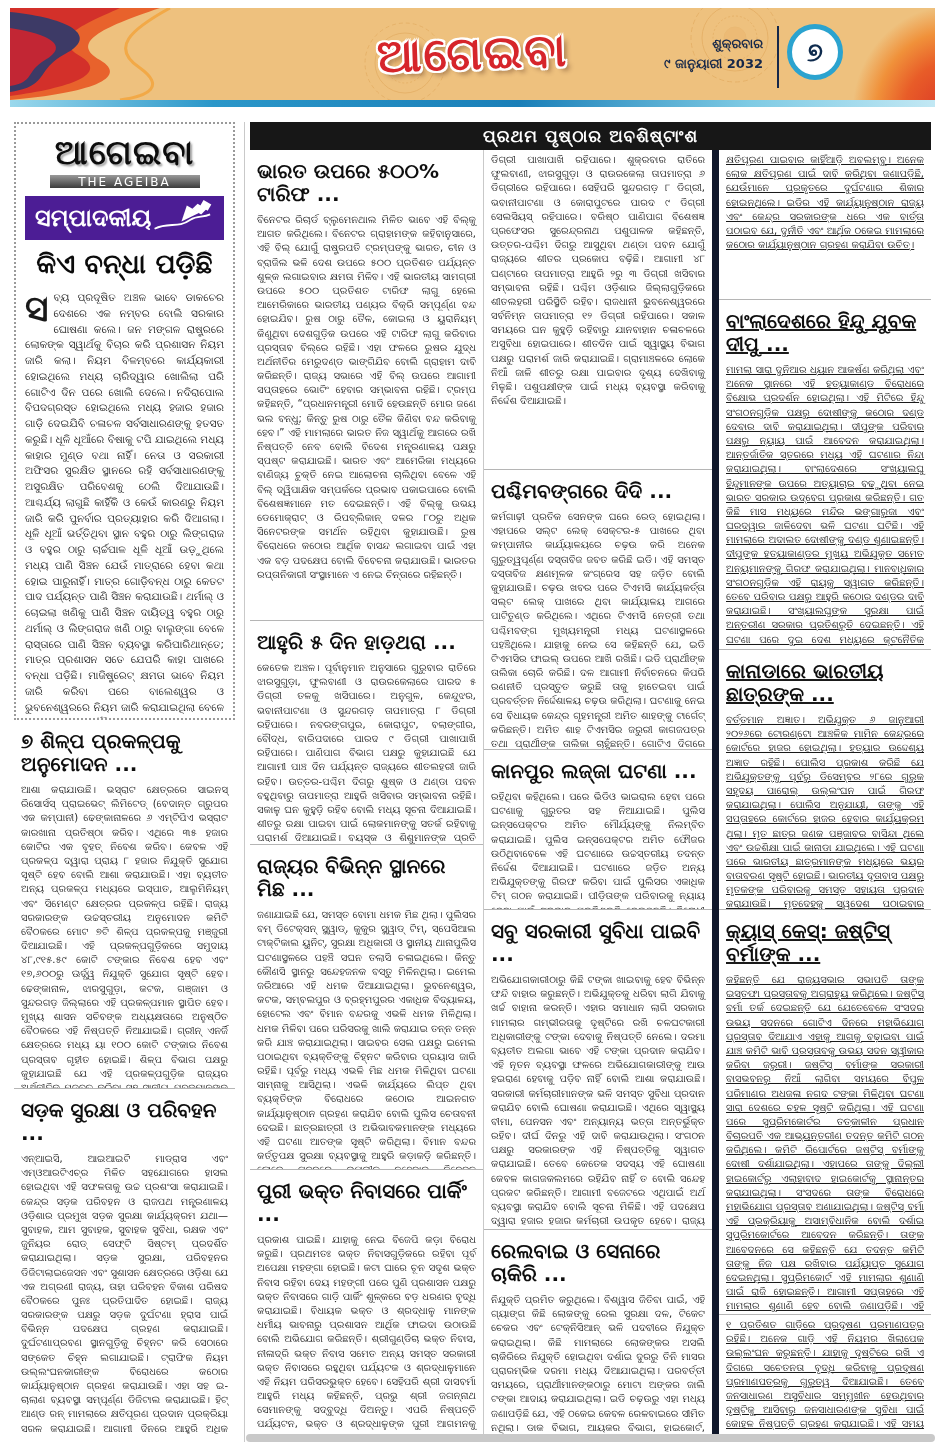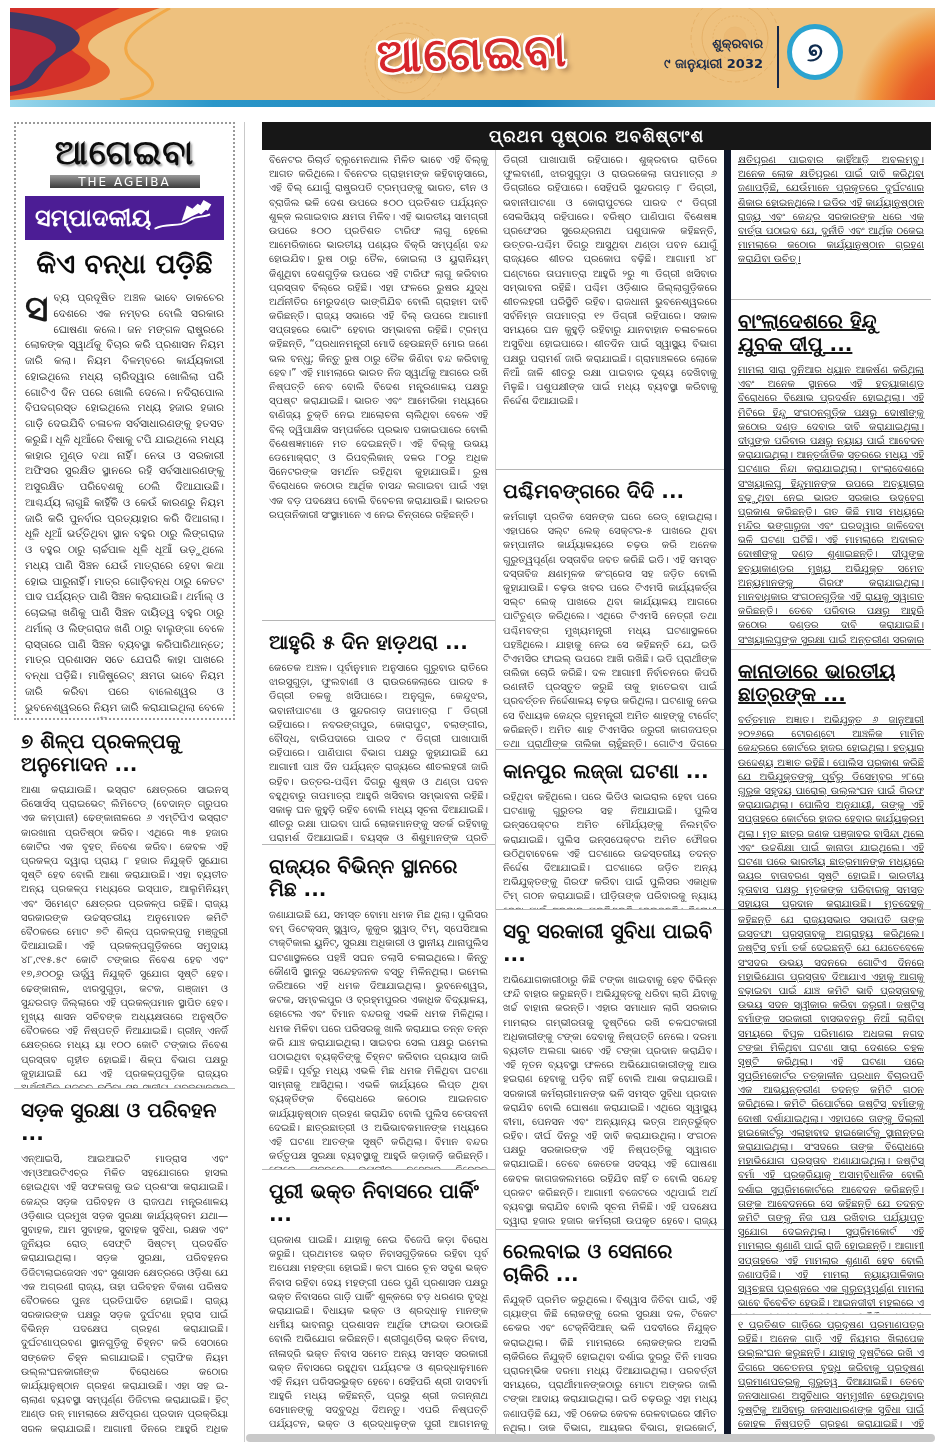--- a/index.html
+++ b/index.html
@@ -22,21 +22,21 @@
     text-shadow:-2px 0 #fff, 2px 0 #fff, 0 -2px #fff, 0 2px #fff, 2px 2px #fff, -2px 2px #fff, 2px -2px #fff, -2px -2px #fff, 4px 4px 5px rgba(60,20,10,.45); }
   .date-block { position:absolute; right:172px; top:26px; text-align:right; color:#16284a; font-weight:bold; line-height:1.5; font-size:13px; }
   .date-rule { position:absolute; right:156px; top:18px; width:2px; height:62px; background:#16284a; }
   .page-circle { position:absolute; right:92px; top:16px; width:56px; height:56px; border-radius:50%;
     background:#fff; border:5px solid #2ba3cf; display:flex; align-items:center; justify-content:center;
     font-size:26px; font-weight:bold; color:#0d2a4d; box-shadow:0 0 0 2px #eec17e; }
 
   
   .content { position:absolute; left:14px; top:122px; width:917px; height:1320px; display:flex; }
   .col1 { width:226px; flex:none; padding-right:5px; }
-  .main { flex:1; margin-left:4px; border-left:1px solid #c9c9c9; padding-left:17px; display:flex; flex-direction:column; }
+  .main { flex:1; margin-left:4px; border-left:1px solid #c9c9c9; padding-left:5px; display:flex; flex-direction:column; }
   .banner { height:28px; background:#171717; color:#fff; display:flex; align-items:center; justify-content:center;
     font-weight:bold; font-size:17px; letter-spacing:1px; }
   .cols { display:flex; flex:1; min-height:0; }
   .c2 { width:233px; flex:none; }
   .c3 { width:229px; flex:none; border-left:1px solid #c9c9c9; }
   .c4 { flex:1; border-left:7px solid #0f172a;text-decoration:underline; }
 
   .article { overflow:hidden; padding:3px 7px 4px 7px; }
   .col1 .article, .c2 .article, .c3 .article, .c4 .article { border-top:1px solid #b5b5b5; }
   .col1 > .article:first-child, .c2 > .article:first-child, .c3 > .article:first-child, .c4 > .article:first-child,
@@ -132,20 +132,21 @@
         <div class="bodytext">ଏନ୍‌ଆଇସି, ଆଇଆଇଟି ମାଡ୍ରାସ ଏବଂ ଏମ୍‌ଓଆରଟିଏଚ୍‌ର ମିଳିତ ସହଯୋଗରେ ହାସଲ ହୋଇଥିବା ଏହି ସଫଳତାକୁ ଉଚ୍ଚ ପ୍ରଶଂସା କରାଯାଇଛି। କେନ୍ଦ୍ର ସଡ଼କ ପରିବହନ ଓ ରାଜପଥ ମନ୍ତ୍ରଣାଳୟ ଓଡ଼ିଶାର ପ୍ରମୁଖ ସଡ଼କ ସୁରକ୍ଷା କାର୍ଯ୍ୟକ୍ରମ ଯଥା— ସୁବାହକ, ଆମ ସୁବାହକ, ସୁବାହକ ସୁବିଧା, ରକ୍ଷକ ଏବଂ ଜୁନିୟର ରୋଡ୍ ସେଫ୍‌ଟି ସିଷ୍ଟମ୍ ପ୍ରଦର୍ଶିତ କରାଯାଇଥିଲା। ସଡ଼କ ସୁରକ୍ଷା, ପରିବହନର ଡିଜିଟାଲାଇଜେସନ ଏବଂ ସୁଶାସନ କ୍ଷେତ୍ରରେ ଓଡ଼ିଶା ଯେ ଏକ ଅଗ୍ରଣୀ ରାଜ୍ୟ, ତାହା ପରିବହନ ବିକାଶ ପରିଷଦ ବୈଠକରେ ପୁନଃ ପ୍ରତିପାଦିତ ହୋଇଛି। ରାଜ୍ୟ ସରକାରଙ୍କ ପକ୍ଷରୁ ସଡ଼କ ଦୁର୍ଘଟଣା ହ୍ରାସ ପାଇଁ ବିଭିନ୍ନ ପଦକ୍ଷେପ ଗ୍ରହଣ କରାଯାଇଛି। ଦୁର୍ଘଟଣାପ୍ରବଣ ସ୍ଥାନଗୁଡ଼ିକୁ ଚିହ୍ନଟ କରି ସେଠାରେ ସଙ୍କେତ ଚିହ୍ନ ଲଗାଯାଇଛି। ଟ୍ରାଫିକ ନିୟମ ଉଲ୍ଲଂଘନକାରୀଙ୍କ ବିରୋଧରେ କଠୋର କାର୍ଯ୍ୟାନୁଷ୍ଠାନ ଗ୍ରହଣ କରାଯାଉଛି। ଏହା ସହ ଇ-ଚାଲାଣ ବ୍ୟବସ୍ଥା ସମ୍ପୂର୍ଣ୍ଣ ଡିଜିଟାଲ କରାଯାଇଛି। ହିଟ୍ ଆଣ୍ଡ ରନ୍ ମାମଲାରେ କ୍ଷତିପୂରଣ ପ୍ରଦାନ ପ୍ରକ୍ରିୟା ସରଳ କରାଯାଇଛି। ଆଗାମୀ ଦିନରେ ଆହୁରି ଅଧିକ ସଂସ୍କାର ଅଣାଯିବ ବୋଲି ପରିବହନ ମନ୍ତ୍ରୀ ସୂଚନା ଦେଇଛନ୍ତି। ଏହି କାର୍ଯ୍ୟକ୍ରମକୁ ଅନ୍ୟ ରାଜ୍ୟମାନେ ମଧ୍ୟ ଅନୁସରଣ କରୁଛନ୍ତି।</div>
       </div>
     </div>
 
     <div class="main">
       <div class="banner">ପ୍ରଥମ ପୃଷ୍ଠାର ଅବଶିଷ୍ଟାଂଶ</div>
       <div class="cols">
 
         <div class="c2">
           <div class="article" style="height:470px;">
+            <div class="headline">ଭାରତ ଉପରେ ୫୦୦% ଟାରିଫ ...</div>
             <div class="bodytext">ବିନେଟର ରିଚାର୍ଡ ବ୍ଲୁମେନଥାଲ ମିଳିତ ଭାବେ ଏହି ବିଲ୍‌କୁ ଆଗତ କରିଥିଲେ। ବିନେଟର ଗ୍ରାହାମଙ୍କ କହିବାନୁସାରେ, ଏହି ବିଲ୍ ଯୋଗୁଁ ରାଷ୍ଟ୍ରପତି ଟ୍ରମ୍ପଙ୍କୁ ଭାରତ, ଚୀନ ଓ ବ୍ରାଜିଲ ଭଳି ଦେଶ ଉପରେ ୫୦୦ ପ୍ରତିଶତ ପର୍ଯ୍ୟନ୍ତ ଶୁଳ୍କ ଲଗାଇବାର କ୍ଷମତା ମିଳିବ। ଏହି ଭାରତୀୟ ସାମଗ୍ରୀ ଉପରେ ୫୦୦ ପ୍ରତିଶତ ଟାରିଫ ଲାଗୁ ହେଲେ ଆମେରିକାରେ ଭାରତୀୟ ପଣ୍ୟର ବିକ୍ରି ସମ୍ପୂର୍ଣ୍ଣ ବନ୍ଦ ହୋଇଯିବ। ରୁଷ ଠାରୁ ତୈଳ, କୋଇଲା ଓ ୟୁରାନିୟମ୍ କିଣୁଥିବା ଦେଶଗୁଡ଼ିକ ଉପରେ ଏହି ଟାରିଫ ଲାଗୁ କରିବାର ପ୍ରସ୍ତାବ ବିଲ୍‌ରେ ରହିଛି। ଏହା ଫଳରେ ରୁଷର ଯୁଦ୍ଧ ଅର୍ଥନୀତିର ମେରୁଦଣ୍ଡ ଭାଙ୍ଗିଯିବ ବୋଲି ଗ୍ରାହାମ ଦାବି କରିଛନ୍ତି। ରାଜ୍ୟ ସଭାରେ ଏହି ବିଲ୍ ଉପରେ ଆଗାମୀ ସପ୍ତାହରେ ଭୋଟିଂ ହେବାର ସମ୍ଭାବନା ରହିଛି। ଟ୍ରମ୍ପ କହିଛନ୍ତି, “ପ୍ରଧାନମନ୍ତ୍ରୀ ମୋଦି ହେଉଛନ୍ତି ମୋର ଜଣେ ଭଲ ବନ୍ଧୁ; କିନ୍ତୁ ରୁଷ ଠାରୁ ତୈଳ କିଣିବା ବନ୍ଦ କରିବାକୁ ହେବ।” ଏହି ମାମଲାରେ ଭାରତ ନିଜ ସ୍ୱାର୍ଥକୁ ଆଗରେ ରଖି ନିଷ୍ପତ୍ତି ନେବ ବୋଲି ବିଦେଶ ମନ୍ତ୍ରଣାଳୟ ପକ୍ଷରୁ ସ୍ପଷ୍ଟ କରାଯାଇଛି। ଭାରତ ଏବଂ ଆମେରିକା ମଧ୍ୟରେ ବାଣିଜ୍ୟ ଚୁକ୍ତି ନେଇ ଆଲୋଚନା ଚାଲିଥିବା ବେଳେ ଏହି ବିଲ୍ ଦ୍ୱିପାକ୍ଷିକ ସମ୍ପର୍କରେ ପ୍ରଭାବ ପକାଇପାରେ ବୋଲି ବିଶେଷଜ୍ଞମାନେ ମତ ଦେଇଛନ୍ତି। ଏହି ବିଲ୍‌କୁ ଉଭୟ ଡେମୋକ୍ରାଟ୍ ଓ ରିପବ୍ଲିକାନ୍ ଦଳର ୮୦ରୁ ଅଧିକ ସିନେଟରଙ୍କ ସମର୍ଥନ ରହିଥିବା କୁହାଯାଉଛି। ରୁଷ ବିରୋଧରେ କଠୋର ଆର୍ଥିକ ବାସନ୍ଦ ଲଗାଇବା ପାଇଁ ଏହା ଏକ ବଡ଼ ପଦକ୍ଷେପ ବୋଲି ବିବେଚନା କରାଯାଉଛି। ଭାରତର ରପ୍ତାନିକାରୀ ସଂସ୍ଥାମାନେ ଏ ନେଇ ଚିନ୍ତାରେ ରହିଛନ୍ତି।</div>
           </div>
           <div class="article" style="height:224px;">
             <div class="headline">ଆହୁରି ୫ ଦିନ ହାଡ଼ଥରା ...</div>
             <div class="bodytext">କେତେକ ଅଞ୍ଚଳ। ପୂର୍ବାନୁମାନ ଅନୁସାରେ ଗୁରୁବାର ରାତିରେ ଝାରସୁଗୁଡ଼ା, ଫୁଲବାଣୀ ଓ ରାଉରକେଲାରେ ପାରଦ ୫ ଡିଗ୍ରୀ ତଳକୁ ଖସିପାରେ। ଅନୁଗୁଳ, କେନ୍ଦୁଝର, ଭବାନୀପାଟଣା ଓ ସୁନ୍ଦରଗଡ଼ ତାପମାତ୍ରା ୮ ଡିଗ୍ରୀ ରହିପାରେ। ନବରଙ୍ଗପୁର, କୋରାପୁଟ, ବଲାଙ୍ଗୀର, ବୌଦ୍ଧ, ବାରିପଦାରେ ପାରଦ ୯ ଡିଗ୍ରୀ ପାଖାପାଖି ରହିପାରେ। ପାଣିପାଗ ବିଭାଗ ପକ୍ଷରୁ କୁହାଯାଇଛି ଯେ ଆଗାମୀ ପାଞ୍ଚ ଦିନ ପର୍ଯ୍ୟନ୍ତ ରାଜ୍ୟରେ ଶୀତଲହରୀ ଜାରି ରହିବ। ଉତ୍ତର-ପଶ୍ଚିମ ଦିଗରୁ ଶୁଷ୍କ ଓ ଥଣ୍ଡା ପବନ ବହୁଥିବାରୁ ତାପମାତ୍ରା ଆହୁରି ଖସିବାର ସମ୍ଭାବନା ରହିଛି। ସକାଳୁ ଘନ କୁହୁଡ଼ି ରହିବ ବୋଲି ମଧ୍ୟ ସୂଚନା ଦିଆଯାଇଛି। ଶୀତରୁ ରକ୍ଷା ପାଇବା ପାଇଁ ଲୋକମାନଙ୍କୁ ସତର୍କ ରହିବାକୁ ପରାମର୍ଶ ଦିଆଯାଇଛି। ବୟସ୍କ ଓ ଶିଶୁମାନଙ୍କ ପ୍ରତି ବିଶେଷ ଯତ୍ନ ନେବାକୁ କୁହାଯାଇଛି।</div>
           </div>
           <div class="article" style="height:325px;">
             <div class="headline">ରାଜ୍ୟର ବିଭିନ୍ନ ସ୍ଥାନରେ ମିଛ ...</div>
             <div class="bodytext">ଜଣାଯାଇଛି ଯେ, ସମସ୍ତ ବୋମା ଧମକ ମିଛ ଥିଲା। ପୁଲିସର ବମ୍ ଡିଟେକ୍ସନ୍ ସ୍କ୍ୱାଡ୍, କୁକୁର ସ୍କ୍ୱାଡ୍ ଟିମ୍, ସ୍ପେସିଆଲ ଟାକ୍ଟିକାଲ ୟୁନିଟ୍, ସୁରକ୍ଷା ଅଧିକାରୀ ଓ ସ୍ଥାନୀୟ ଥାନାପୁଲିସ ଘଟଣାସ୍ଥଳରେ ପହଞ୍ଚି ସଘନ ତଲାସି ଚଳାଇଥିଲେ। କିନ୍ତୁ କୌଣସି ସ୍ଥାନରୁ ସନ୍ଦେହଜନକ ବସ୍ତୁ ମିଳିନଥିଲା। ଇମେଲ ଜରିଆରେ ଏହି ଧମକ ଦିଆଯାଇଥିଲା। ଭୁବନେଶ୍ୱର, କଟକ, ସମ୍ବଲପୁର ଓ ବ୍ରହ୍ମପୁରର ଏକାଧିକ ବିଦ୍ୟାଳୟ, ହୋଟେଲ ଏବଂ ବିମାନ ବନ୍ଦରକୁ ଏଭଳି ଧମକ ମିଳିଥିଲା। ଧମକ ମିଳିବା ପରେ ପରିସରକୁ ଖାଲି କରାଯାଇ ତନ୍ନ ତନ୍ନ କରି ଯାଞ୍ଚ କରାଯାଇଥିଲା। ସାଇବର ସେଲ ପକ୍ଷରୁ ଇମେଲ ପଠାଇଥିବା ବ୍ୟକ୍ତିଙ୍କୁ ଚିହ୍ନଟ କରିବାର ପ୍ରୟାସ ଜାରି ରହିଛି। ପୂର୍ବରୁ ମଧ୍ୟ ଏଭଳି ମିଛ ଧମକ ମିଳିଥିବା ଘଟଣା ସାମ୍ନାକୁ ଆସିଥିଲା। ଏଭଳି କାର୍ଯ୍ୟରେ ଲିପ୍ତ ଥିବା ବ୍ୟକ୍ତିଙ୍କ ବିରୋଧରେ କଠୋର ଆଇନଗତ କାର୍ଯ୍ୟାନୁଷ୍ଠାନ ଗ୍ରହଣ କରାଯିବ ବୋଲି ପୁଲିସ ଚେତାବନୀ ଦେଇଛି। ଛାତ୍ରଛାତ୍ରୀ ଓ ଅଭିଭାବକମାନଙ୍କ ମଧ୍ୟରେ ଏହି ଘଟଣା ଆତଙ୍କ ସୃଷ୍ଟି କରିଥିଲା। ବିମାନ ବନ୍ଦର କର୍ତ୍ତୃପକ୍ଷ ସୁରକ୍ଷା ବ୍ୟବସ୍ଥାକୁ ଆହୁରି କଡ଼ାକଡ଼ି କରିଛନ୍ତି। ଲୋକେ ଗୁଜବରେ ଭୟଭୀତ ନହେବାକୁ ନିବେଦନ କରାଯାଇଛି।</div>
           </div>
@@ -183,20 +184,21 @@
           </div>
           <div class="article" style="height:350px;">
             <div class="headline">ବାଂଲାଦେଶରେ ହିନ୍ଦୁ ଯୁବକ ଦୀପୁ ...</div>
             <div class="bodytext">ମାମଲା ସାରା ଦୁନିଆର ଧ୍ୟାନ ଆକର୍ଷଣ କରିଥିଲା ଏବଂ ଅନେକ ସ୍ଥାନରେ ଏହି ହତ୍ୟାକାଣ୍ଡ ବିରୋଧରେ ବିକ୍ଷୋଭ ପ୍ରଦର୍ଶନ ହୋଇଥିଲା। ଏହି ମିଟିରେ ହିନ୍ଦୁ ସଂଗଠନଗୁଡ଼ିକ ପକ୍ଷରୁ ଦୋଷୀଙ୍କୁ କଠୋର ଦଣ୍ଡ ଦେବାର ଦାବି କରାଯାଇଥିଲା। ଦୀପୁଙ୍କ ପରିବାର ପକ୍ଷରୁ ନ୍ୟାୟ ପାଇଁ ଆବେଦନ କରାଯାଇଥିଲା। ଆନ୍ତର୍ଜାତିକ ସ୍ତରରେ ମଧ୍ୟ ଏହି ଘଟଣାର ନିନ୍ଦା କରାଯାଇଥିଲା। ବାଂଲାଦେଶରେ ସଂଖ୍ୟାଲଘୁ ହିନ୍ଦୁମାନଙ୍କ ଉପରେ ଅତ୍ୟାଚାର ବଢ଼ୁଥିବା ନେଇ ଭାରତ ସରକାର ଉଦ୍‌ବେଗ ପ୍ରକାଶ କରିଛନ୍ତି। ଗତ କିଛି ମାସ ମଧ୍ୟରେ ମନ୍ଦିର ଭଙ୍ଗାରୁଜା ଏବଂ ଘରଦ୍ୱାର ଜାଳିଦେବା ଭଳି ଘଟଣା ଘଟିଛି। ଏହି ମାମଲାରେ ଅଦାଲତ ଦୋଷୀଙ୍କୁ ଦଣ୍ଡ ଶୁଣାଇଛନ୍ତି। ଦୀପୁଙ୍କ ହତ୍ୟାକାଣ୍ଡର ମୁଖ୍ୟ ଅଭିଯୁକ୍ତ ସମେତ ଅନ୍ୟମାନଙ୍କୁ ଗିରଫ କରାଯାଇଥିଲା। ମାନବାଧିକାର ସଂଗଠନଗୁଡ଼ିକ ଏହି ରାୟକୁ ସ୍ୱାଗତ କରିଛନ୍ତି। ତେବେ ପରିବାର ପକ୍ଷରୁ ଆହୁରି କଠୋର ଦଣ୍ଡର ଦାବି କରାଯାଇଛି। ସଂଖ୍ୟାଲଘୁଙ୍କ ସୁରକ୍ଷା ପାଇଁ ଅନ୍ତରୀଣ ସରକାର ପ୍ରତିଶ୍ରୁତି ଦେଇଛନ୍ତି। ଏହି ଘଟଣା ପରେ ଦୁଇ ଦେଶ ମଧ୍ୟରେ କୂଟନୈତିକ ସ୍ତରରେ ଆଲୋଚନା ହୋଇଥିଲା। ଭାରତ ପକ୍ଷରୁ ସଂଖ୍ୟାଲଘୁଙ୍କ ସୁରକ୍ଷା ସୁନିଶ୍ଚିତ କରିବାକୁ ବାରମ୍ବାର ଆହ୍ୱାନ ଦିଆଯାଇଛି। ସ୍ଥାନୀୟ ହିନ୍ଦୁ ସମୁଦାୟ ମଧ୍ୟରେ ଏବେ ମଧ୍ୟ ଭୟର ବାତାବରଣ ରହିଛି ବୋଲି ଜଣାପଡ଼ିଛି।</div>
           </div>
           <div class="article" style="height:260px;">
             <div class="headline">କାନାଡାରେ ଭାରତୀୟ ଛାତ୍ରଙ୍କ ...</div>
             <div class="bodytext">ବର୍ତ୍ତମାନ ଅଜ୍ଞାତ। ଅଭିଯୁକ୍ତ ୬ ଜାନୁଆରୀ ୨୦୨୬ରେ ଟୋରଣ୍ଟୋ ଆଞ୍ଚଳିକ ମାମିନ କେନ୍ଦ୍ରରେ କୋର୍ଟରେ ହାଜର ହୋଇଥିଲା। ହତ୍ୟାର ଉଦ୍ଦେଶ୍ୟ ଅଜ୍ଞାତ ରହିଛି। ପୋଲିସ ପ୍ରକାଶ କରିଛି ଯେ ଅଭିଯୁକ୍ତଙ୍କୁ ପୂର୍ବରୁ ଡିସେମ୍ବର ୨୮ରେ ଗୁରୁକ ସହୃଦୟ ପାରୋଲ୍ ଉଲ୍ଲଂଘନ ପାଇଁ ଗିରଫ କରାଯାଇଥିଲା। ପୋଲିସ ଅନୁଯାୟୀ, ତାଙ୍କୁ ଏହି ସପ୍ତାହରେ କୋର୍ଟରେ ହାଜର ହେବାର କାର୍ଯ୍ୟକ୍ରମ ଥିଲା। ମୃତ ଛାତ୍ର ଜଣକ ପଞ୍ଜାବର ବାସିନ୍ଦା ଥିଲେ ଏବଂ ଉଚ୍ଚଶିକ୍ଷା ପାଇଁ କାନାଡା ଯାଇଥିଲେ। ଏହି ଘଟଣା ପରେ ଭାରତୀୟ ଛାତ୍ରମାନଙ୍କ ମଧ୍ୟରେ ଭୟର ବାତାବରଣ ସୃଷ୍ଟି ହୋଇଛି। ଭାରତୀୟ ଦୂତାବାସ ପକ୍ଷରୁ ମୃତକଙ୍କ ପରିବାରକୁ ସମସ୍ତ ସହାୟତା ପ୍ରଦାନ କରାଯାଉଛି। ମୃତଦେହକୁ ସ୍ୱଦେଶ ପଠାଇବାର ବ୍ୟବସ୍ଥା କରାଯାଉଛି। କାନାଡାରେ ଗତ କିଛି ବର୍ଷ ମଧ୍ୟରେ ଭାରତୀୟ ଛାତ୍ରଙ୍କ ଉପରେ ଆକ୍ରମଣ ଘଟଣା ବଢ଼ିଥିବା ନେଇ ଉଦ୍‌ବେଗ ପ୍ରକାଶ ପାଇଛି। ଛାତ୍ର ସଂଗଠନଗୁଡ଼ିକ ସୁରକ୍ଷା ବ୍ୟବସ୍ଥା କଡ଼ାକଡ଼ି କରିବାକୁ ଦାବି କରିଛନ୍ତି।</div>
           </div>
           <div class="article" style="height:405px;">
+            <div class="headline">କ୍ୟାସ୍ କେସ୍: ଜଷ୍ଟିସ୍ ବର୍ମାଙ୍କ ...</div>
             <div class="bodytext">କହିଛନ୍ତି ଯେ ରାଜ୍ୟସଭାର ସଭାପତି ତାଙ୍କ ଇସ୍ତଫା ପ୍ରସ୍ତାବକୁ ଅଗ୍ରାହ୍ୟ କରିଥିଲେ। ଜଷ୍ଟିସ୍ ବର୍ମା ତର୍କ ଦେଇଛନ୍ତି ଯେ ଯେତେବେଳେ ସଂସଦର ଉଭୟ ସଦନରେ ଗୋଟିଏ ଦିନରେ ମହାଭିଯୋଗ ପ୍ରସ୍ତାବ ଦିଆଯାଏ ଏହାକୁ ଆଗକୁ ବଢ଼ାଇବା ପାଇଁ ଯାଞ୍ଚ କମିଟି ଭାବି ପ୍ରସ୍ତାବକୁ ଉଭୟ ସଦନ ସ୍ୱୀକାର କରିବା ଜରୁରୀ। ଜଷ୍ଟିସ୍ ବର୍ମାଙ୍କ ସରକାରୀ ବାସଭବନରୁ ନିଆଁ ଲାଗିବା ସମୟରେ ବିପୁଳ ପରିମାଣର ଅଧଜଳା ନଗଦ ଟଙ୍କା ମିଳିଥିବା ଘଟଣା ସାରା ଦେଶରେ ଚହଳ ସୃଷ୍ଟି କରିଥିଲା। ଏହି ଘଟଣା ପରେ ସୁପ୍ରିମକୋର୍ଟର ତତ୍କାଳୀନ ପ୍ରଧାନ ବିଚାରପତି ଏକ ଆଭ୍ୟନ୍ତରୀଣ ତଦନ୍ତ କମିଟି ଗଠନ କରିଥିଲେ। କମିଟି ରିପୋର୍ଟରେ ଜଷ୍ଟିସ୍ ବର୍ମାଙ୍କୁ ଦୋଷୀ ଦର୍ଶାଯାଇଥିଲା। ଏହାପରେ ତାଙ୍କୁ ଦିଲ୍ଲୀ ହାଇକୋର୍ଟରୁ ଏଲାହାବାଦ ହାଇକୋର୍ଟକୁ ସ୍ଥାନାନ୍ତର କରାଯାଇଥିଲା। ସଂସଦରେ ତାଙ୍କ ବିରୋଧରେ ମହାଭିଯୋଗ ପ୍ରସ୍ତାବ ଅଣାଯାଇଥିଲା। ଜଷ୍ଟିସ୍ ବର୍ମା ଏହି ପ୍ରକ୍ରିୟାକୁ ଅସାମ୍ବିଧାନିକ ବୋଲି ଦର୍ଶାଇ ସୁପ୍ରିମକୋର୍ଟରେ ଆବେଦନ କରିଛନ୍ତି। ତାଙ୍କ ଆବେଦନରେ ସେ କହିଛନ୍ତି ଯେ ତଦନ୍ତ କମିଟି ତାଙ୍କୁ ନିଜ ପକ୍ଷ ରଖିବାର ପର୍ଯ୍ୟାପ୍ତ ସୁଯୋଗ ଦେଇନଥିଲା। ସୁପ୍ରିମକୋର୍ଟ ଏହି ମାମଲାର ଶୁଣାଣି ପାଇଁ ରାଜି ହୋଇଛନ୍ତି। ଆଗାମୀ ସପ୍ତାହରେ ଏହି ମାମଲାର ଶୁଣାଣି ହେବ ବୋଲି ଜଣାପଡ଼ିଛି। ଏହି ମାମଲା ନ୍ୟାୟପାଳିକାର ସ୍ୱଚ୍ଛତା ପ୍ରଶ୍ନରେ ଏକ ଗୁରୁତ୍ୱପୂର୍ଣ୍ଣ ମାମଲା ଭାବେ ବିବେଚିତ ହେଉଛି। ଆଇନଜୀବୀ ମହଲରେ ଏ ନେଇ ବ୍ୟାପକ ଆଲୋଚନା ଚାଲିଛି। ସଂସଦର ଶୀତକାଳୀନ ଅଧିବେଶନରେ ଏହି ପ୍ରସଙ୍ଗ ଉଠିଥିଲା। ବିଭିନ୍ନ ରାଜନୈତିକ ଦଳ ଏହି ମାମଲାରେ ଭିନ୍ନ ଭିନ୍ନ ମତ ରଖିଛନ୍ତି। ଏହି ଘଟଣା ନ୍ୟାୟିକ ଜବାବଦିହିତା ଉପରେ ନୂଆ ବିତର୍କ ଆରମ୍ଭ କରିଛି।</div>
           </div>
           <div class="article" style="height:125px;">
             <div class="bodytext">୧ ପ୍ରତିଶତ ଗାଡ଼ିରେ ପ୍ରଦୂଷଣ ପ୍ରମାଣପତ୍ର ରହିଛି। ଅନେକ ଗାଡ଼ି ଏହି ନିୟମର ଖିଲାପେକ ଉଲ୍ଲଂଘନ କରୁଛନ୍ତି। ଯାହାକୁ ଦୃଷ୍ଟିରେ ରଖି ଏ ଦିଗରେ ସଚେତନତା ବୃଦ୍ଧି କରିବାକୁ ପ୍ରଦୂଷଣ ପ୍ରମାଣପତ୍ରକୁ ଗୁରୁତ୍ୱ ଦିଆଯାଇଛି। ତେବେ ଜନସାଧାରଣ ଅସୁବିଧାର ସମ୍ମୁଖୀନ ହେଉଥିବାର ଦୃଷ୍ଟିକୁ ଆସିବାରୁ ଜନସାଧାରଣଙ୍କ ସୁବିଧା ପାଇଁ କୋହଳ ନିଷ୍ପତ୍ତି ଗ୍ରହଣ କରାଯାଇଛି। ଏହି ସମୟ ଅବଧିରେ ପ୍ରଦୂଷଣ ପ୍ରମାଣପତ୍ର କରାଇନେବାକୁ ମନ୍ତ୍ରୀ ଶ୍ରୀ ଜେନା କହିଛନ୍ତି।</div>
           </div>
         </div>
 
       </div>
     </div>
   </div>

